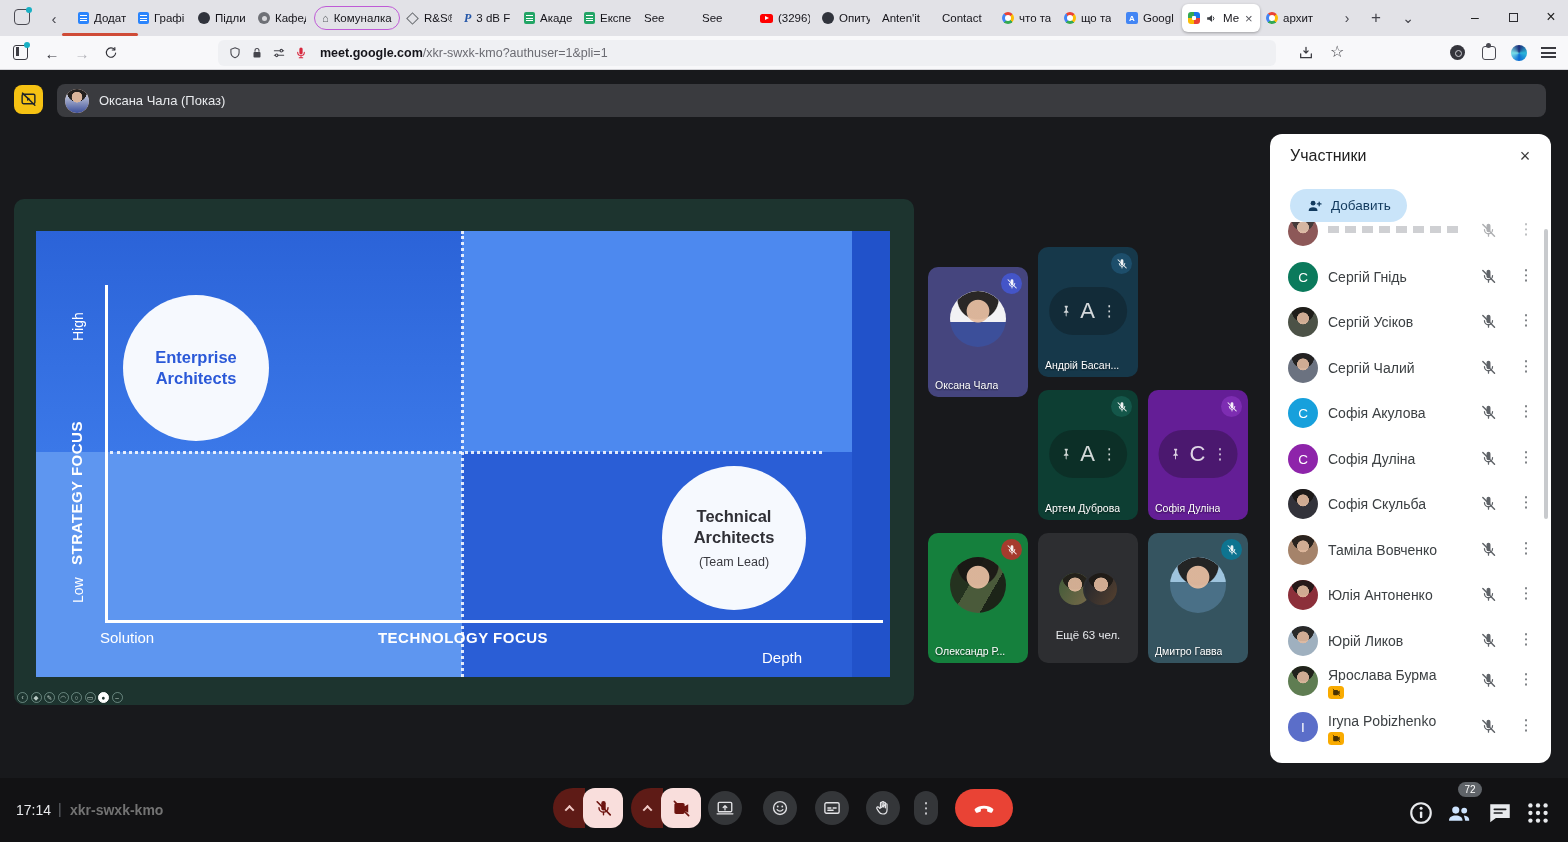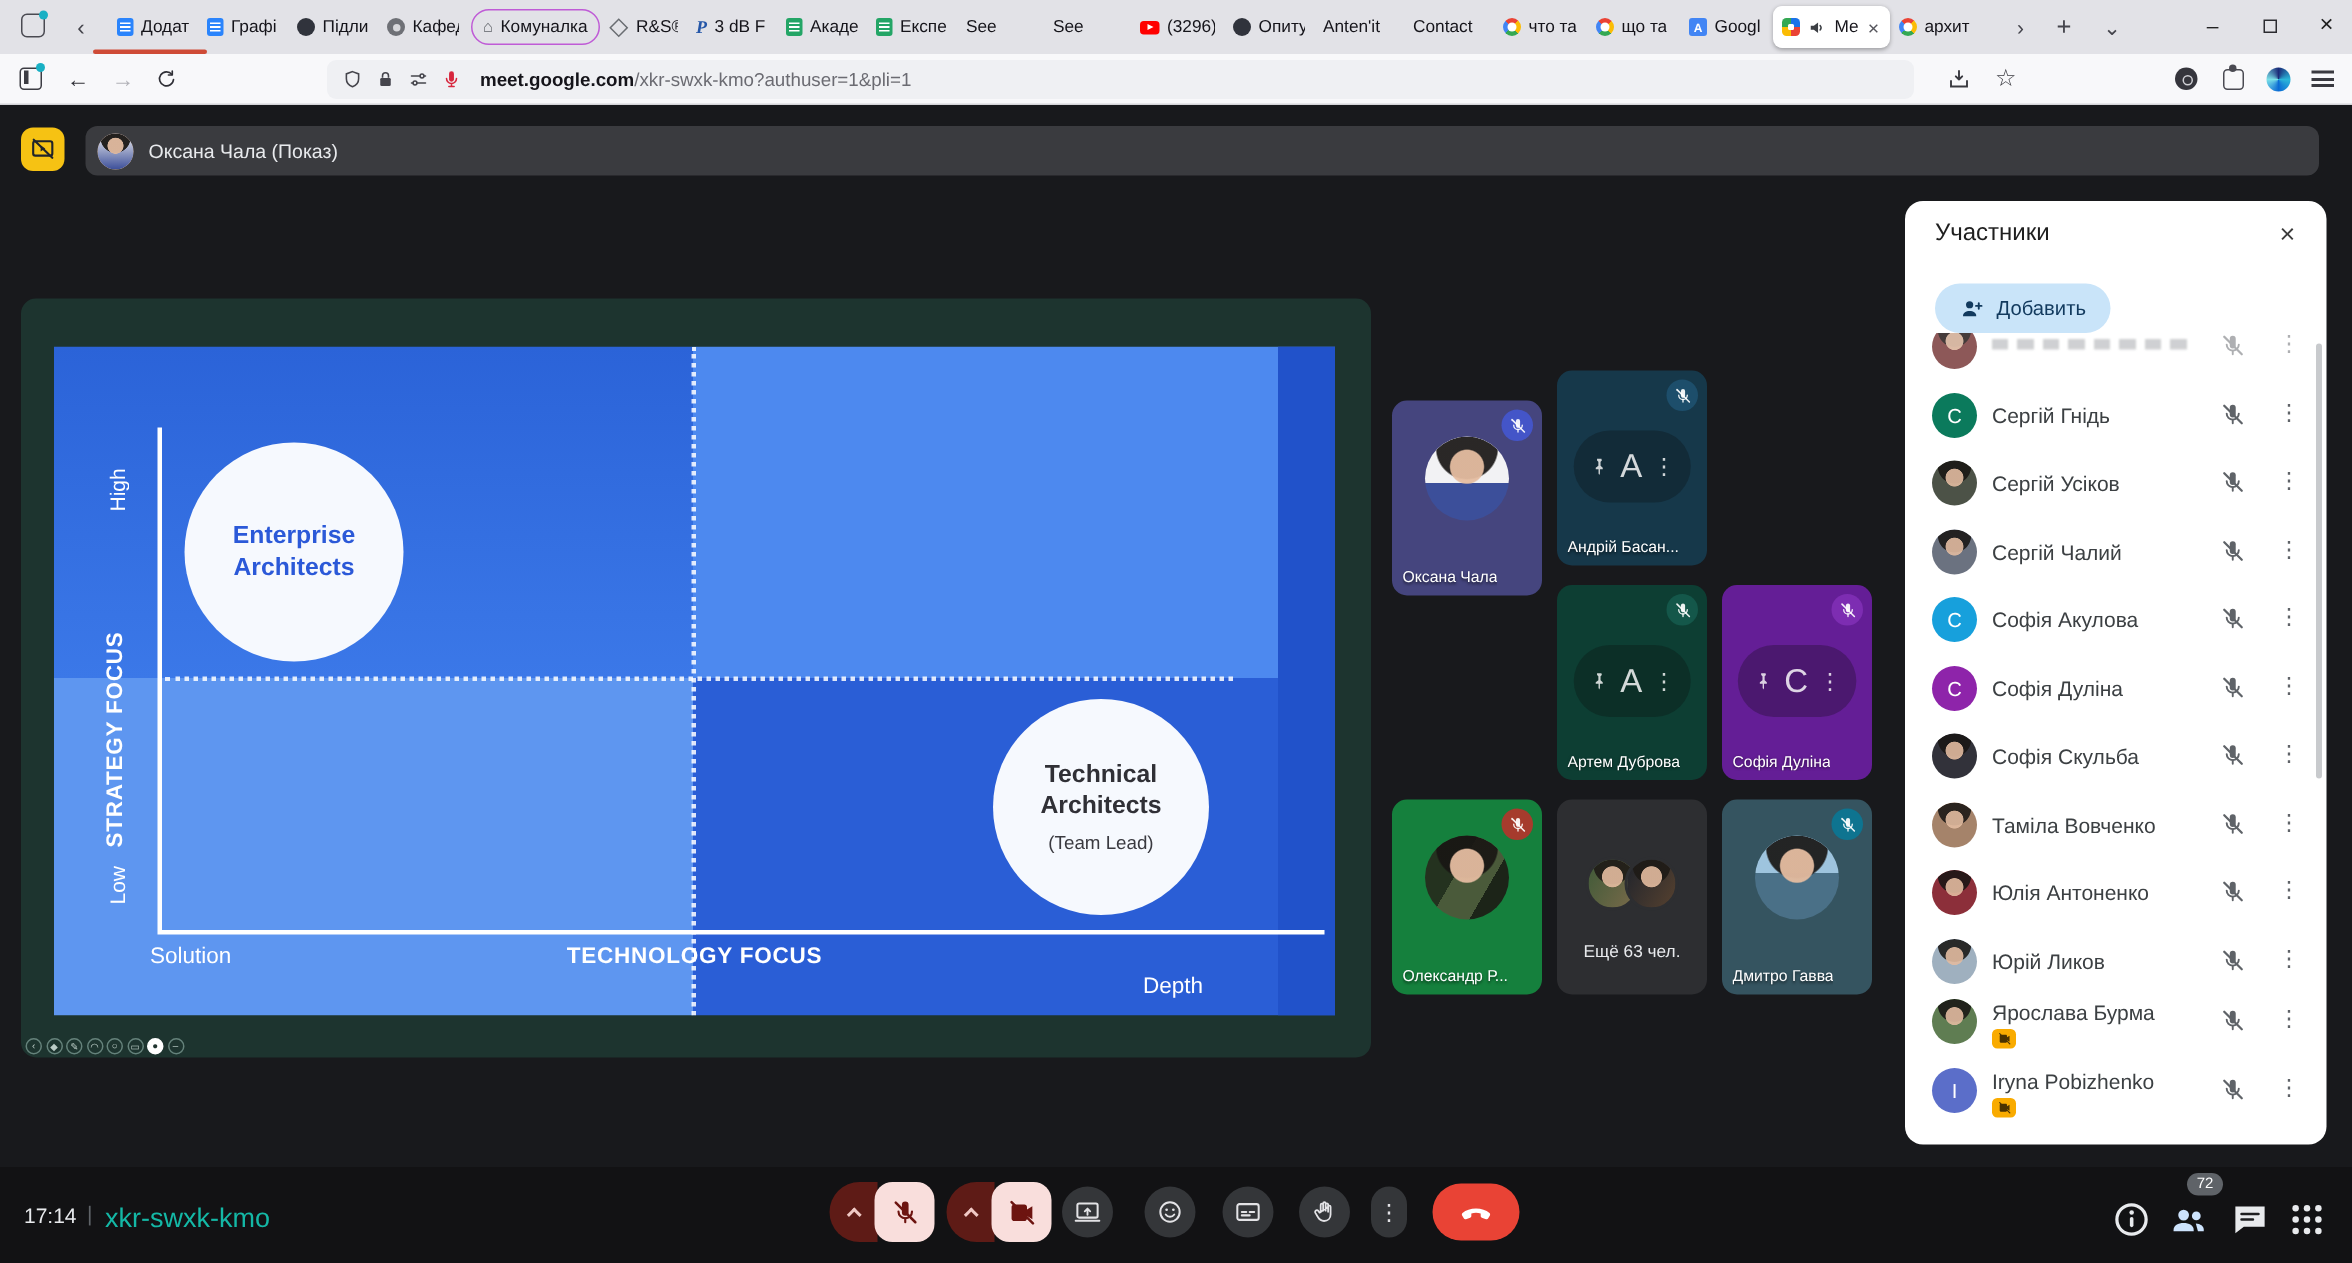--- a/index.html
+++ b/index.html
@@ -184,21 +184,21 @@
   .pbadge svg{width:9px;height:9px;color:#4a3200;}
   .prow.clipped{opacity:.85;}
   .smudge{position:absolute;left:58px;top:17px;width:135px;height:7px;opacity:.55;filter:blur(.6px);
     background:repeating-linear-gradient(90deg,#9a9ca0 0 11px,transparent 11px 17px);}
   .pscroll{position:absolute;left:274px;top:95px;width:4px;height:290px;border-radius:2px;background:#c8cacd;}
 
   
   .bottombar{position:absolute;left:0;top:778px;width:1568px;height:64px;background:#121214;}
   .bb-time{position:absolute;left:16px;top:24px;font-size:14px;color:#e8eaed;}
   .bb-sep{position:absolute;left:58px;top:23px;font-size:14px;color:#5f6368;}
-  .bb-code{position:absolute;left:70px;top:24px;font-size:18px;color:#14b8a6;}
+  .bb-code{position:absolute;left:70px;top:24px;font-size:14px;color:#737373;font-weight:bold;}
   .ctlgroup{position:absolute;top:10px;height:40px;display:flex;align-items:center;}
   .chevseg{width:32px;height:40px;background:#5e1b16;border-radius:20px 0 0 20px;display:flex;align-items:center;justify-content:center;}
   .chevup{width:7px;height:7px;border-left:2px solid #f0c9c5;border-top:2px solid #f0c9c5;transform:rotate(45deg) translate(1px,1px);}
   .pinksq{width:40px;height:40px;border-radius:12px;background:#f9dedc;display:flex;align-items:center;justify-content:center;margin-left:-2px;}
   .pinksq svg{width:19px;height:19px;color:#6d1410;}
   .cbtn{position:absolute;top:13px;width:34px;height:34px;border-radius:50%;background:#343639;
     display:flex;align-items:center;justify-content:center;color:#e3e3e6;}
   .cbtn svg{width:18px;height:18px;}
   .dotsbtn{position:absolute;left:914px;top:13px;width:24px;height:34px;border-radius:17px;background:#343639;
     color:#e3e3e6;font-size:15px;display:flex;align-items:center;justify-content:center;}

